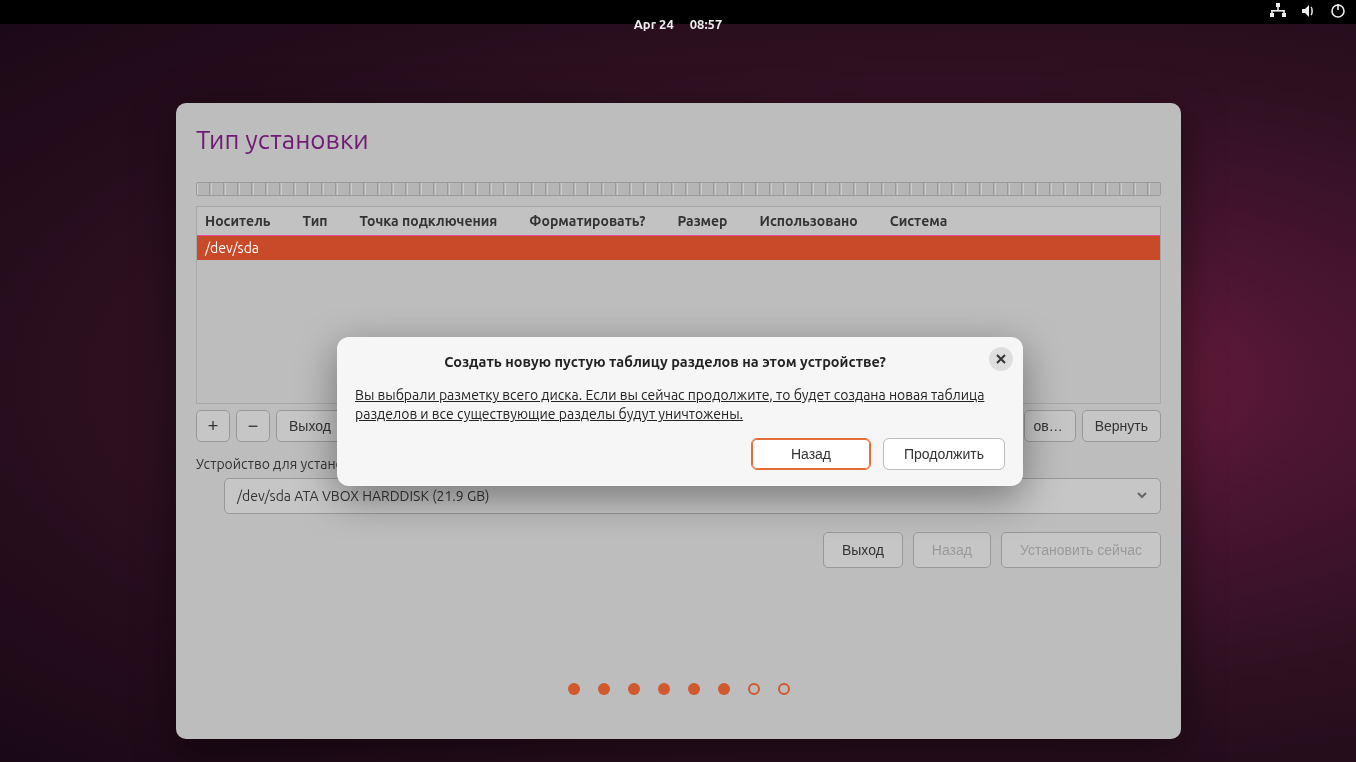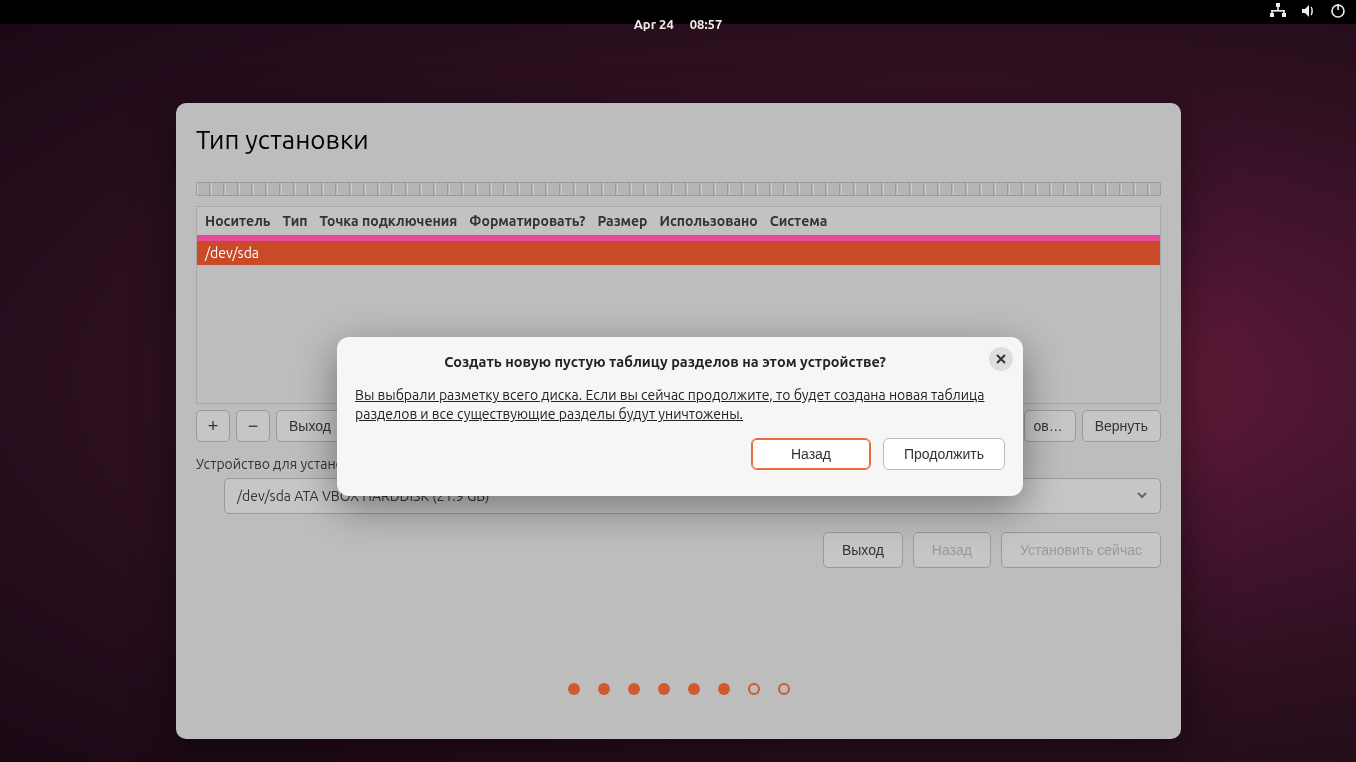--- a/index.html
+++ b/index.html
@@ -29,29 +29,29 @@
   position: relative; border-bottom: 1px solid #aaa;
 }
 .titlebar-title { font-weight: 600; font-size: 14px; color: #333; }
 .titlebar-close {
   position: absolute; right: 8px; width: 24px; height: 24px; border-radius: 50%;
   background: #a9a9a9; display: flex; align-items: center; justify-content: center;
   cursor: pointer;
 }
 .titlebar-close svg { width: 10px; height: 10px; stroke: #333; stroke-width: 2; }
 .content { flex: 1; padding: 0 20px; }
-.heading { font-size: 26px; color: #000000; margin: 22px 0 28px 0; font-weight: 400; }
+.heading { font-size: 26px; color: #701a75; margin: 22px 0 28px 0; font-weight: 400; }
 
 .usagebar {
   height: 14px; background: #b5b5b5; border: 1px solid #9a9a9a; border-radius: 2px;
   background-image: repeating-linear-gradient(90deg, #ccc 0, #ccc 1px, #b5b5b5 1px, #b5b5b5 12px, #999 12px, #999 13px, #b5b5b5 13px, #b5b5b5 14px);
 }
 
 .ptable { margin-top: 10px; border: 1px solid #a8a8a8; background: #bdbdbd; height: 198px; }
-.ptable-header { display: flex; gap: 12px; padding: 6px 8px; font-size: 14px; color: #333; font-weight: 600; background: #c2c2c2; border-bottom:6px solid #ec4899;text-align:center;}
+.ptable-header { display: flex; gap: 32px; padding: 6px 8px; font-size: 14px; color: #333; font-weight: 600; background: #c2c2c2; border-bottom:1px solid #ec4899;text-align:center;}
 .ptable-header span { white-space: nowrap; }
 .ptable-row { padding: 4px 8px; font-size: 14px; }
 .ptable-row.selected { background: #c84a28; color: #fff; }
 
 .tbrow { display: flex; gap: 6px; margin-top: 6px; }
 .tbrow .btn { height: 32px; }
 .btn {
   background: #c6c6c6; border: 1px solid #999; border-radius: 5px;
   padding: 0 12px; font-size: 14px; color: #333; display: inline-flex;
   align-items: center; justify-content: center; cursor: pointer;
@@ -73,21 +73,21 @@
 .bottom .btn { height: 36px; padding: 0 18px; }
 
 .pager { position: absolute; bottom: 44px; left: 50%; transform: translateX(-50%); display: flex; gap: 18px; }
 .dot { width: 12px; height: 12px; border-radius: 50%; background: #d05a2e; }
 .dot.hollow { background: transparent; border: 2px solid #d05a2e; }
 
 .modal-backdrop { position: absolute; inset: 0; }
 .modal {
   position: absolute; left: 337px; top: 337px; width: 686px;
   background: #f6f6f6; border-radius: 12px; box-shadow: 0 12px 40px rgba(0,0,0,.4);
-  padding: 16px 18px 26px 18px;
+  padding: 16px 18px 16px 18px;
 }
 .modal-title { font-weight: 700; font-size: 14.5px; color: #222; text-align: center; padding-right: 30px; }
 .modal-close {
   position: absolute; right: 10px; top: 10px; width: 24px; height: 24px;
   border-radius: 50%; background: #dedede; display: flex; align-items: center; justify-content: center; cursor: pointer;
 }
 .modal-close svg { width: 10px; height: 10px; stroke: #333; stroke-width: 2; }
 .modal-body { margin-top: 16px; font-size: 14px; color: #222; line-height: 1.35; text-decoration: underline; }
 .modal-body p + p { margin-top: 14px; }
 .modal-actions { display: flex; gap: 12px; justify-content: flex-end; margin-top: 14px; }

